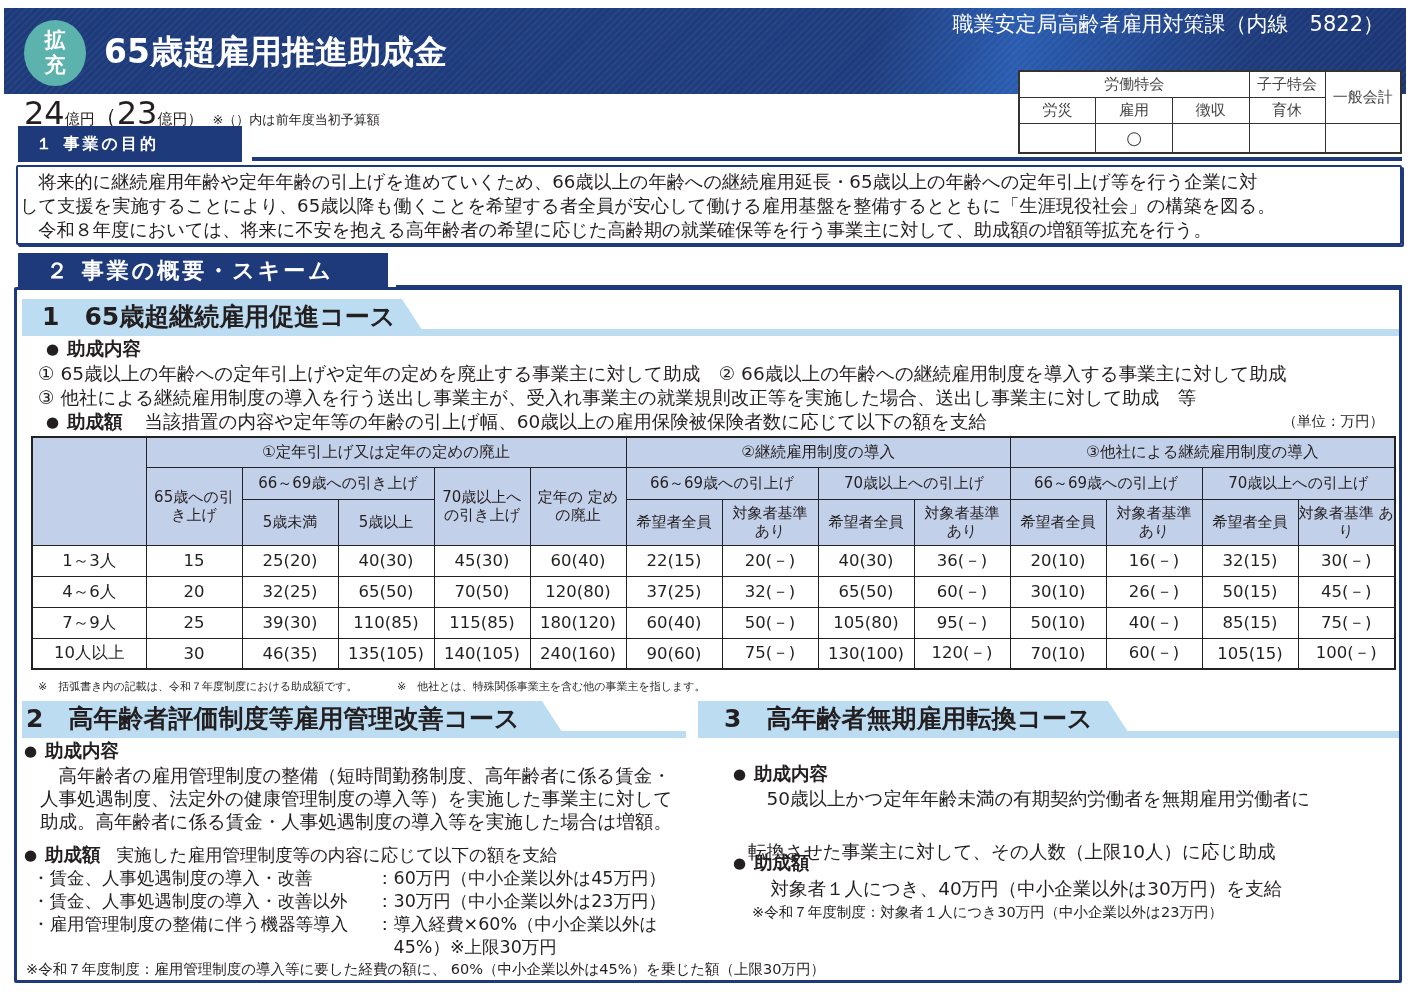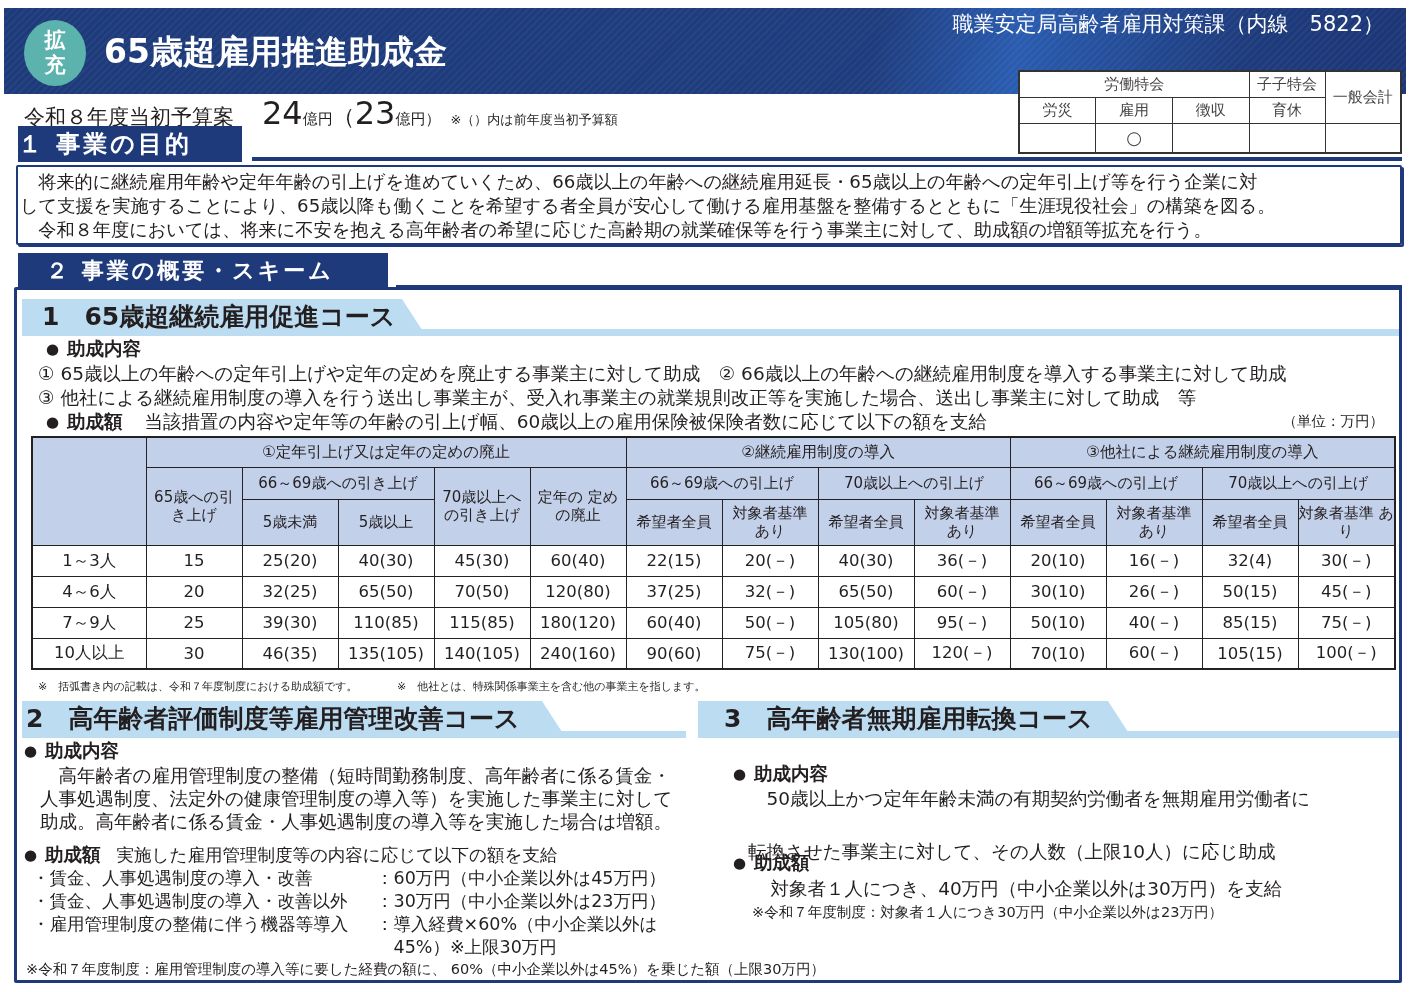--- a/index.html
+++ b/index.html
@@ -44,21 +44,21 @@
   .budget-big { font-size: 32px; }
   .budget-unit { font-size: 15px; }
   .budget-paren { font-size: 22px; }
   .budget-note { font-size: 13px; margin-left: 10px; }
 
   
   .sec-head {
     position: absolute; background: #1e3a7b; color: #fff; font-weight: bold; letter-spacing: 3px;
     display: flex; align-items: center;
   }
-  .sec1-head { left: 18px; top: 126px; width: 224px; height: 36px; font-size: 24px; }
+  .sec1-head { left: 18px; top: 126px; width: 224px; height: 36px; font-size: 16px; padding-left: 18px; }
   .sec1-rule { position: absolute; left: 252px; top: 157px; width: 1150px; height: 4px; background: #1e3a7b; }
   .sec2-head { left: 18px; top: 253px; width: 370px; height: 36px; font-size: 22px; padding-left: 28px; }
   .sec2-rule { position: absolute; left: 396px; top: 285px; width: 1006px; height: 4px; background: #1e3a7b; }
 
   .purpose-box {
     position: absolute; left: 16px; top: 165px; width: 1386px; height: 80px;
     border: 2px solid #1e3a7b; border-radius: 2px; box-shadow: 2px 2px 0 #1e3a7b;
     padding: 3px 8px 0 2px; font-size: 18.2px; line-height: 24px; color: #231f20;
   }
   .purpose-box p { white-space: nowrap; }
@@ -131,21 +131,20 @@
     <td></td>
     <td style="font-size:18px">○</td>
     <td></td>
     <td></td>
     <td></td>
   </tr>
 </tbody>
   </table>
 
 <div class="budget">
-  <span class="budget-label">令和８年度当初予算案</span>
   <span class="budget-big">24</span>
   <span class="budget-unit">億円</span>
   <span class="budget-paren">（</span>
   <span class="budget-big">23</span>
   <span class="budget-unit">億円）</span>
   <span class="budget-note">※（）内は前年度当初予算額</span>
 </div>
 
 <div class="sec-head sec1-head">１ 事業の目的</div>
 <div class="sec1-rule"></div>
@@ -226,21 +225,21 @@
         <td>25(20)</td>
         <td>40(30)</td>
         <td>45(30)</td>
         <td>60(40)</td>
         <td>22(15)</td>
         <td>20(－)</td>
         <td>40(30)</td>
         <td>36(－)</td>
         <td>20(10)</td>
         <td>16(－)</td>
-        <td>32(4)</td>
+        <td>32(15)</td>
         <td>30(－)</td>
       </tr>
       <tr>
         <td>4～6人</td>
         <td>20</td>
         <td>32(25)</td>
         <td>65(50)</td>
         <td>70(50)</td>
         <td>120(80)</td>
         <td>37(25)</td>

